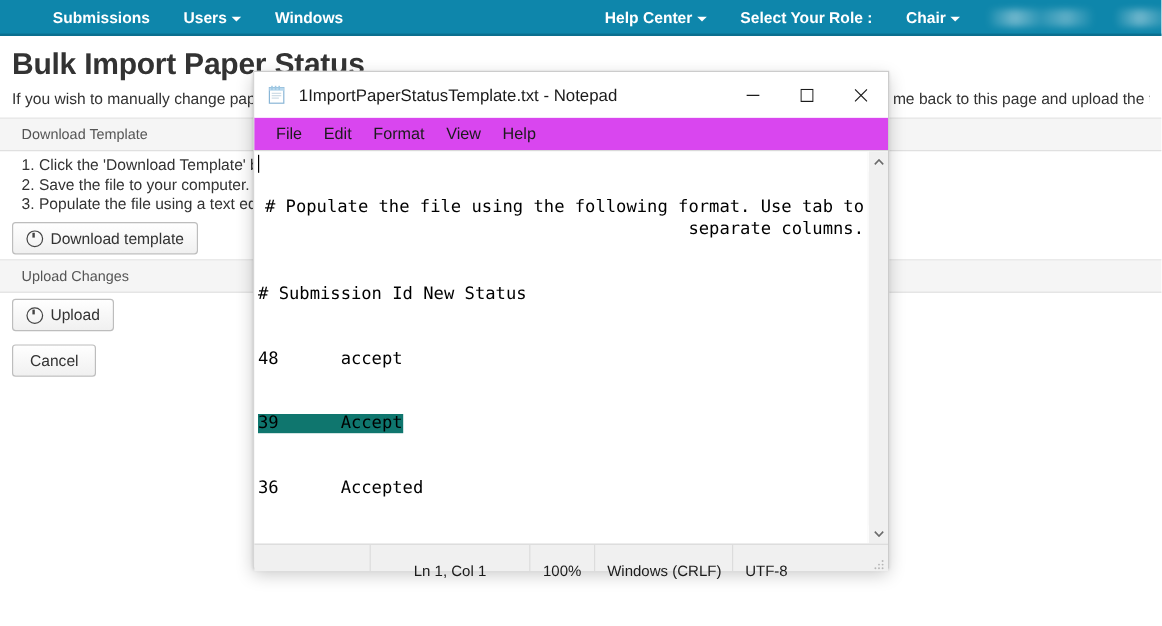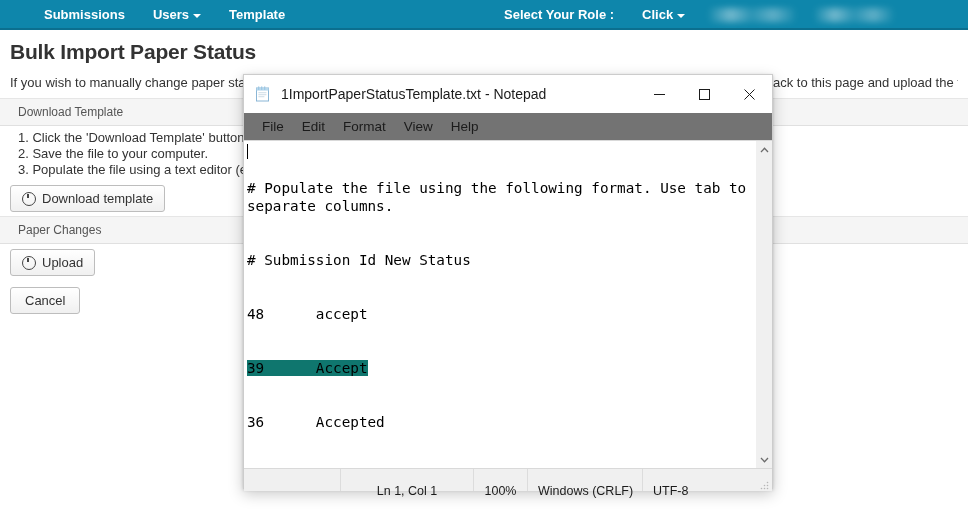--- a/index.html
+++ b/index.html
@@ -68,21 +68,21 @@
     filter: blur(3px);
     opacity: .75;
   }
   .nav-blur.w1 { width: 86px; }
   .nav-blur.w2 { width: 78px; }
 
   
   .page-title {
     position: absolute;
     left: 10px; top: 40px;
-    font-size: 21px;
+    font-size: 25px;
     font-weight: bold;
     color: #333333;
     letter-spacing: -0.2px;
   }
   .page-intro {
     position: absolute;
     left: 10px; top: 75px;
     width: 948px;
     font-size: 13px;
     color: #333333;
@@ -149,29 +149,28 @@
     content: "";
     position: absolute;
     left: 4.2px; top: 1.6px;
     width: 1.4px; height: 4.4px;
     background: #444;
   }
 
   
   .notepad {
     position: absolute;
-    left: 211px; top: 74px;
+    left: 211px; top: 59px;
     width: 530px;
     height: 415px;
     background: #ffffff;
     border: 1px solid #cccccc;
     box-sizing: border-box;
     box-shadow: 0 5px 14px rgba(0,0,0,0.22), 0 1px 3px rgba(0,0,0,0.18);
     font-family: "Liberation Sans", sans-serif;
-    margin-left: 32px;
   }
   .np-titlebar {
     position: relative;
     height: 38px;
     background: #ffffff;
     display: flex;
     align-items: center;
     border-bottom: none;
   }
   .np-icon {
@@ -194,21 +193,21 @@
   .np-wb {
     width: 45px; height: 38px;
     display: flex; align-items: center; justify-content: center;
     cursor: pointer;
   }
   .np-menubar {
     height: 27px;
     display: flex;
     align-items: center;
     padding-left: 9px;
-    background: #737373;
+    background: #d946ef;
   }
   .np-menu {
     font-size: 13.5px;
     color: #1b1b1b;
     padding: 3px 9px;
     cursor: pointer;
     white-space: nowrap;
   }
 
   .np-body {
@@ -224,21 +223,21 @@
     right: 18px;
     padding: 0 2px 0 3px;
     font-family: "DejaVu Sans Mono", "Liberation Mono", monospace;
     font-size: 14.3px;
     line-height: 18px;
     color: #000000;
     white-space: pre-wrap;
     word-break: break-word;
   }
   .np-line { display: block; height: 18px; white-space: pre; }
-  .np-line.wrap { white-space: pre-wrap; height: auto; }
+  .np-line.wrap { white-space: pre-wrap; height: auto; text-align: right; }
   .np-hl { background: #0f766e; }
   .np-caret {
     position: absolute;
     left: 3px; top: 3px;
     width: 1px; height: 15px;
     background: #000;
   }
 
   .np-scroll {
     position: absolute;
@@ -298,29 +297,32 @@
 
 <div class="navbar">
   <div class="nav-left">
     <div class="nav-item">
       <span>Submissions</span>
     </div>
     <div class="nav-item">
       <span>Users</span><span class="nav-caret"></span>
     </div>
     <div class="nav-item">
-      <span>Template</span>
+      <span>Windows</span>
     </div>
   </div>
   <div class="nav-right">
     <div class="nav-item">
+      <span>Help Center</span><span class="nav-caret"></span>
+    </div>
+    <div class="nav-item">
       <span>Select Your Role :</span>
     </div>
     <div class="nav-item">
-      <span>Click</span><span class="nav-caret"></span>
+      <span>Chair</span><span class="nav-caret"></span>
     </div>
     <div class="nav-blur w1"></div>
     <div class="nav-blur w2"></div>
   </div>
 </div>
 
 <div class="page-title">Bulk Import Paper Status</div>
 
 <div class="page-intro">
   <span>If you wish to manually change paper statu</span>
@@ -333,21 +335,21 @@
   <div>1. Click the 'Download Template' button.</div>
   <div>2. Save the file to your computer.</div>
   <div>3. Populate the file using a text editor (e.g</div>
 </div>
 
 <div class="btn" id="btn-download">
   <span class="ico-circle"></span>
   <span>Download template</span>
 </div>
 
-<div class="panel-head" id="panel-upload-head">Paper Changes</div>
+<div class="panel-head" id="panel-upload-head">Upload Changes</div>
 
 <div class="btn" id="btn-upload">
   <span class="ico-circle"></span>
   <span>Upload</span>
 </div>
 
 <div class="btn" id="btn-cancel">
   <span>Cancel</span>
 </div>
 

